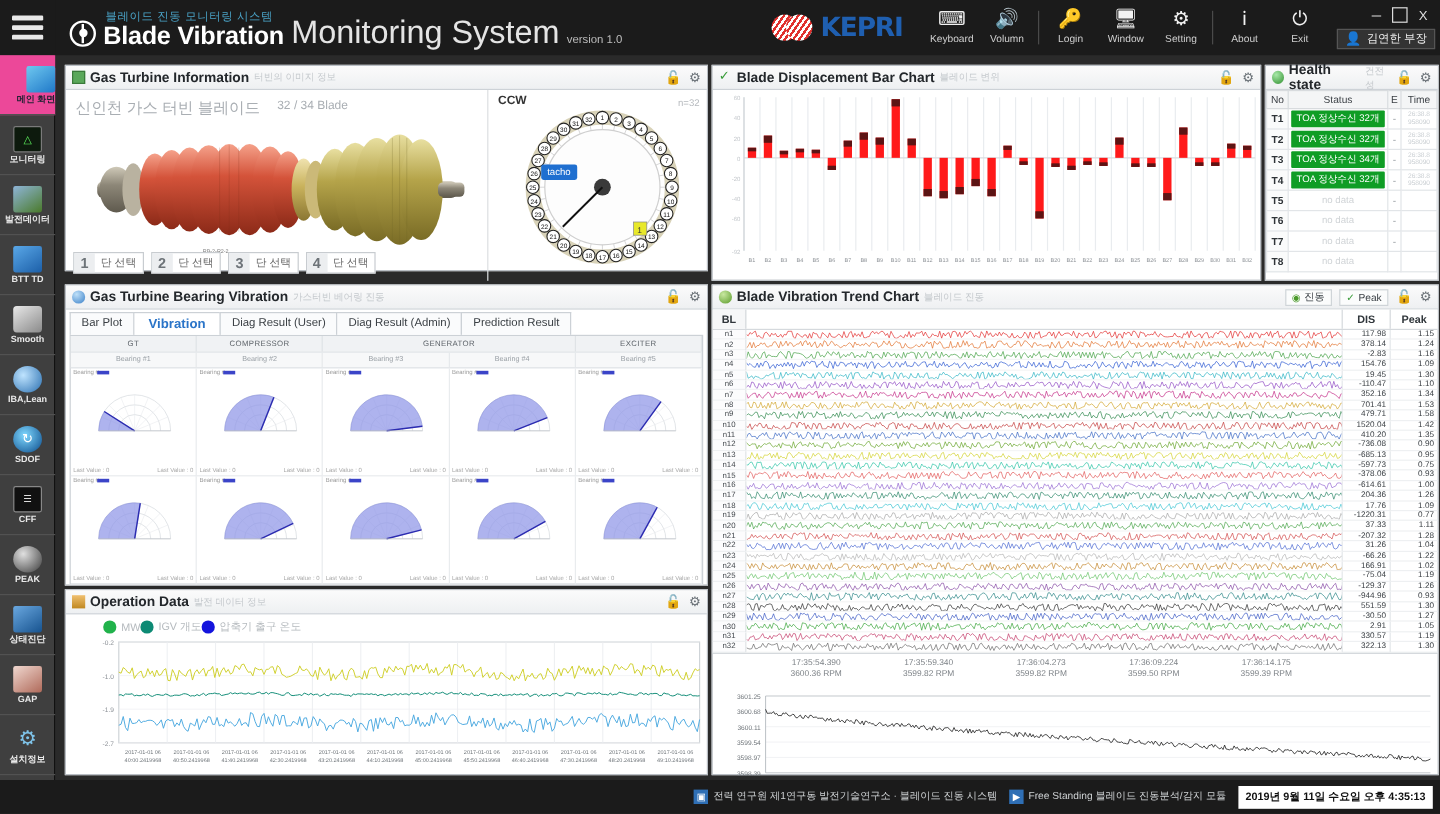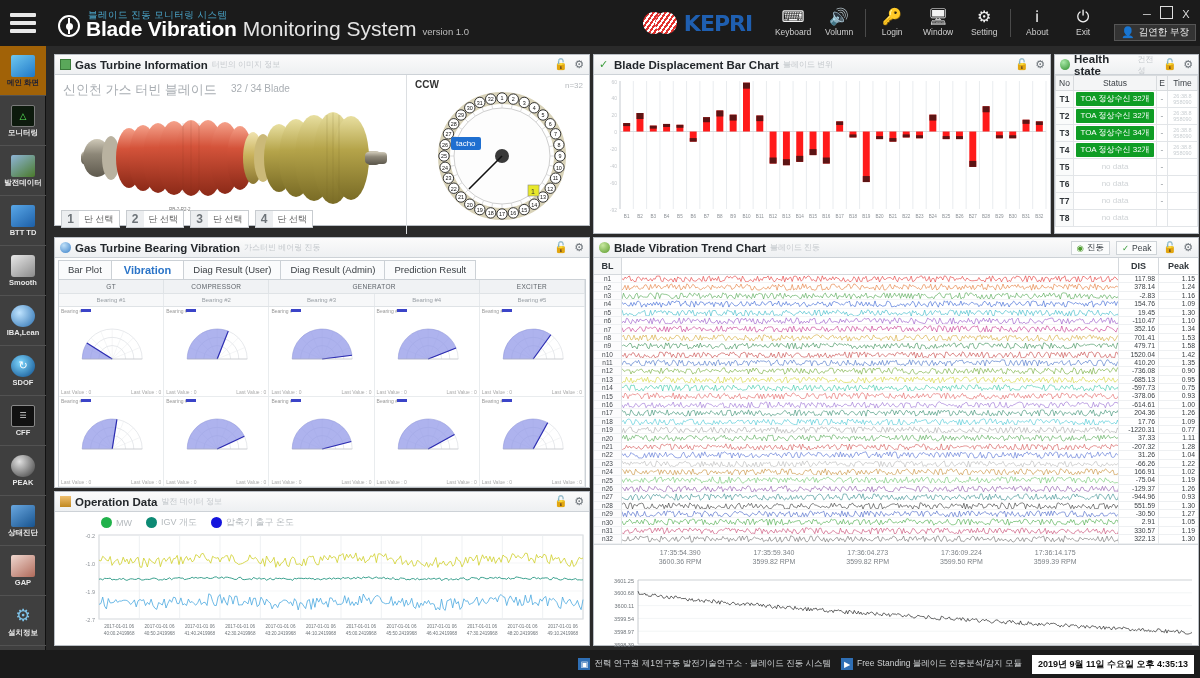--- a/index.html
+++ b/index.html
@@ -10,21 +10,21 @@
   #topbar { position:absolute; left:0; top:0; width:1200px; height:46px; background:#1b1b1b; display:flex; align-items:center; }
   #hamburger { width:46px; height:46px; display:flex; flex-direction:column; justify-content:center; align-items:center; gap:4px; background:#1b1b1b; cursor:pointer; }
   #hamburger span { display:block; width:26px; height:4px; background:#e8e8e8; border-radius:1px; }
   #titleblock { margin-left:12px; display:flex; align-items:flex-end; gap:6px; position:relative; padding-top:8px;}
   #ko-sub { position:absolute; left:30px; top:2px; font-size:9.5px; color:#4aa3c7; letter-spacing:.5px; }
   #fanicon { width:22px; height:22px; border-radius:50%; border:2px solid #fff; position:relative; margin-bottom:2px; flex:0 0 auto;}
   #fanicon:before{content:"";position:absolute;left:50%;top:50%;width:7px;height:7px;margin:-3.5px 0 0 -3.5px;border-radius:50%;background:#fff;}
   #fanicon:after{content:"";position:absolute;left:50%;top:1px;width:2px;height:16px;margin-left:-1px;background:#fff;
     box-shadow: 0 0 0 0 #fff; transform:rotate(0deg);}
   .t-bold { font-size:21px; font-weight:bold; color:#fff; letter-spacing:-.2px; line-height:1; }
-  .t-light { font-size:21px; font-weight:normal; color:#e4e4e4; line-height:1; }
+  .t-light { font-size:27px; font-weight:normal; color:#e4e4e4; line-height:1; }
   .t-ver { font-size:9.5px; color:#bdbdbd; margin-bottom:2px; }
 
   #toolright { margin-left:auto; display:flex; align-items:center; height:46px; padding-right:4px;}
   #logo { display:flex; align-items:center; gap:5px; margin-right:18px;}
   #logo-mark { width:36px; height:26px; position:relative;}
   #logo-mark .c1,#logo-mark .c2{position:absolute;top:2px;width:22px;height:22px;border-radius:50%;
      background:repeating-linear-gradient(125deg,#e0312e 0 2px,#fff 2px 4px);}
   #logo-mark .c1{left:0;} #logo-mark .c2{left:12px;}
   #logo-text { font-size:22px; font-weight:bold; color:#1f5fb0; letter-spacing:-1px; font-family:"DejaVu Sans",sans-serif;}
   .tbtn { width:46px; height:44px; display:flex; flex-direction:column; align-items:center; justify-content:center; gap:2px; cursor:pointer;}
@@ -36,21 +36,21 @@
   .wb { width:20px;height:16px;display:flex;align-items:center;justify-content:center;color:#ddd;font-size:11px;cursor:pointer;}
   .wb.sq{border:1.5px solid #ddd;width:13px;height:13px;}
   #userchip { display:flex;align-items:center;gap:4px;background:#333;border:1px solid #555;padding:1px 6px;}
   #userchip .uic{color:#e0a030;font-size:11px;}
   #userchip .unm{color:#eee;font-size:9.5px;}
 
   
   #sidebar { position:absolute; left:0; top:46px; width:46px; height:604px; background:#3f3f3f; border-right:1px solid #111;}
   .sb-item { width:46px; height:50px; display:flex; flex-direction:column; align-items:center; justify-content:center; gap:2px;
              border-bottom:1px solid #525252; cursor:pointer; }
-  .sb-item.active { background:#a16207; }
+  .sb-item.active { background:#ec4899;align-items:flex-end; }
   .sb-ic { width:24px;height:22px; display:flex;align-items:center;justify-content:center; font-size:15px; border-radius:2px;}
   .sb-lb { font-size:7.5px; color:#e8e8e8; text-align:center; line-height:8px; font-weight:bold;}
   .sb-item.active .sb-lb { color:#223; }
 
   
   .panel { position:absolute; background:#fff; border:1px solid #b9bec4; }
   .ph { height:20px; background:linear-gradient(#fbfbfb,#eef0f2); border-bottom:1px solid #cdd2d7;
         display:flex; align-items:center; padding:0 5px; gap:4px;}
   .ph .pic { width:11px;height:11px; display:inline-block; }
   .ph .ptitle { font-size:11.5px; font-weight:bold; color:#23272b; }
@@ -89,21 +89,21 @@
   .pgrid-sub > div { border-right:1px solid #e6e9ec; font-size:6px; color:#9aa0a6; display:flex; align-items:center; justify-content:center;}
   .prow { display:flex; height:90px; }
   .pcell { border-right:1px solid #e9ecee; border-bottom:1px solid #e9ecee; position:relative; }
   .pcell .plbl{position:absolute;left:2px;top:1px;font-size:5px;color:#999;}
   .pcell .pdash{position:absolute;left:22px;top:2px;width:10px;height:3px;background:#3b44c8;}
   .pcell .pmin{position:absolute;left:2px;bottom:1px;font-size:5px;color:#aaa;}
   .pcell .pmax{position:absolute;right:2px;bottom:1px;font-size:5px;color:#aaa;}
 
   
   #p-op { left:54px; top:491px; width:536px; height:155px;}
-  #op-legend { display:flex; gap:14px; padding:4px 0 2px 46px; align-items:center;text-align:right;}
+  #op-legend { display:flex; padding:4px 0 2px 31px; align-items:center;text-align:right;}
   .lg { display:flex; align-items:center; gap:4px;}
   .lgdot { width:11px;height:11px;border-radius:50%;}
   .lgtx { font-size:9px; color:#b5babe;}
 
   
   #p-bdc { left:593px; top:54px; width:458px; height:180px;}
   
   #p-hs { left:1054px; top:54px; width:145px; height:180px;}
   #hs-table { width:100%; border-collapse:collapse; }
   #hs-table th { font-size:8.5px; font-weight:normal; color:#3a3f44; background:#f4f5f6; border:1px solid #d8dbde; height:15px;}

